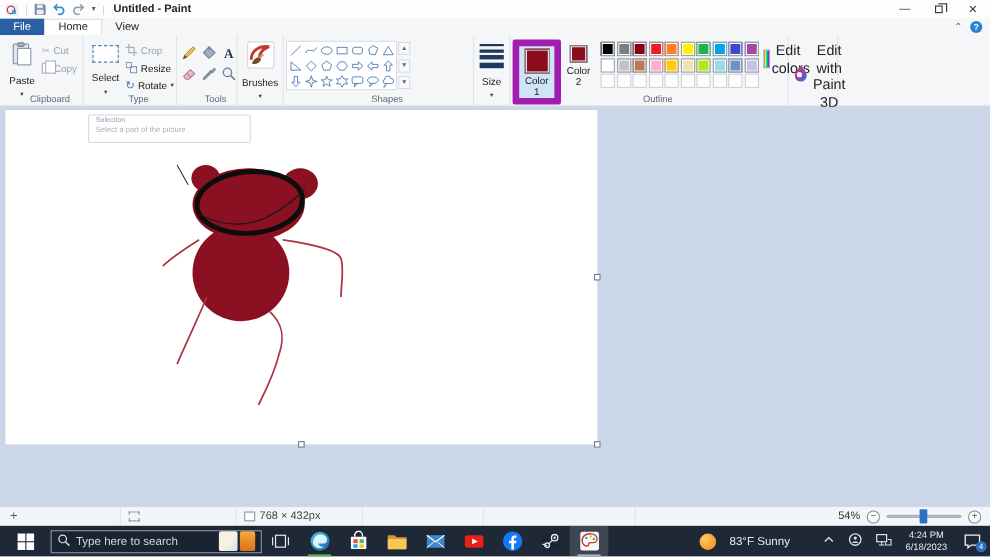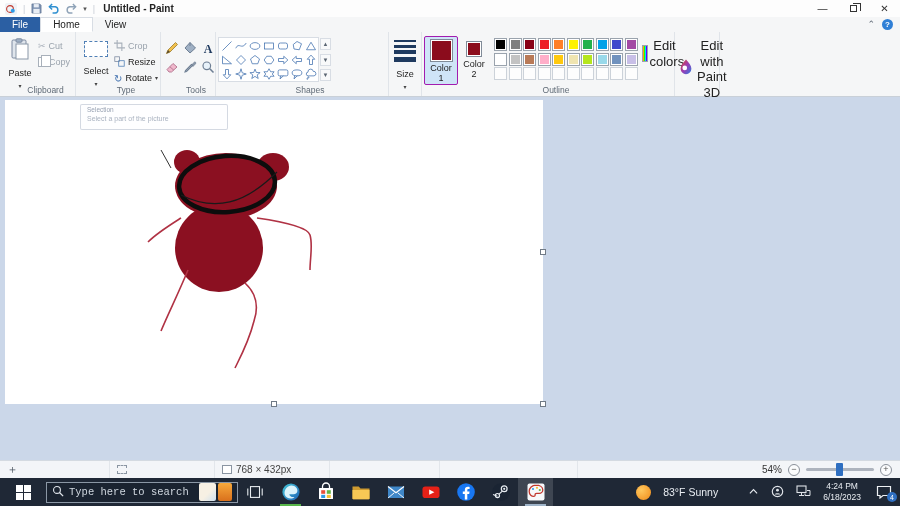--- a/index.html
+++ b/index.html
@@ -44,21 +44,21 @@
 .shapesgrid{display:grid;grid-template-columns:repeat(7,13px);grid-auto-rows:13px;gap:1px;background:#fff;border:1px solid #d8dde4;padding:1px}
 .shapecell{display:flex;align-items:center;justify-content:center}
 .shapecell svg{width:12px;height:12px}
 .scrollcol{display:flex;flex-direction:column;justify-content:space-between;width:11px;margin-left:1px;padding:1px 0}
 .scrollbtn{height:12px;display:flex;align-items:center;justify-content:center;font-size:6px;color:#5a6572;border:1px solid #d8dde4;background:#f8f9fa}
 .ofcol{display:flex;flex-direction:column;justify-content:center;gap:6px;padding-left:5px;font-size:9px;color:#9aa3ad;margin-top:4px}
 .ofitem{display:flex;align-items:center;gap:3px;white-space:nowrap}
 .sizebars{display:flex;flex-direction:column;gap:2.5px;width:22px;margin:3px auto 2px}
 .sizebars div{background:#1f3a5f;width:100%}
 .c1btn,.c2btn{display:flex;flex-direction:column;align-items:center;font-size:9px;color:#222;border-radius:2px;padding:2px 3px 0;text-align:center;line-height:1.15}
-.c1btn{border:1px solid #a21caf;background:#cfe4f7}
+.c1btn{border:6px solid #a21caf;background:#cfe4f7}
 .c1swatch{width:23px;height:23px;border:1px solid #808b98;box-shadow:inset 0 0 0 1px #fff;margin-bottom:1px}
 .c2swatch{width:16px;height:16px;border:1px solid #808b98;box-shadow:inset 0 0 0 1px #fff;margin:3px 0 2px}
 .palette{display:grid;grid-template-columns:repeat(10,13px);grid-auto-rows:13px;gap:1.5px;margin:2px 4px 0}
 .swatch{border:1px solid #9aa3ad;box-shadow:inset 0 0 0 1px #fff}
 .swatch.empty{border:1px solid #ccd2d9;background:#fdfdfd;box-shadow:none}
 .editbtn{display:flex;flex-direction:row;align-items:center;font-size:13px;color:#222;text-align:center;width:38px;line-height:1.2;padding-top:2px;gap:2px}
 .rainbow{width:17px;height:17px;border:1px solid #9aa3ad;background:linear-gradient(90deg,#f00,#ff0,#0f0,#0ff,#00f,#f0f)}
 
 
 .workspace{position:absolute;top:97px;left:0;width:100%;height:363px;background:#cbd7e9}
@@ -79,21 +79,21 @@
 .zbtn{width:12px;height:12px;border-radius:50%;border:1px solid #8a909a;color:#555;display:flex;align-items:center;justify-content:center;font-size:9px;line-height:1;background:#fbfcfd}
 .ztrack{width:68px;height:3px;background:#aeb4be;border-radius:2px;position:relative}
 .zthumb{position:absolute;left:30px;top:-5px;width:7px;height:13px;background:#2f6fc1;border-radius:1px}
 
 
 .taskbar{position:absolute;top:478px;left:0;width:100%;height:28px;background:#1f2836;display:flex;align-items:center;color:#e8ecf1}
 .startbtn{width:46px;height:100%;display:flex;align-items:center;justify-content:center}
 .winlogo{display:grid;grid-template-columns:7px 7px;grid-auto-rows:7px;gap:1px}
 .winlogo div{background:#fff}
 .searchbox{width:192px;height:21px;border:1px solid #8b97a5;background:#1a2330;display:flex;align-items:center;padding:0 5px;gap:5px}
-.searchbox input{background:transparent;border:none;outline:none;color:#dfe4ea;font-size:10.5px;flex:1;min-width:0;font-family:Liberation Mono, monospace}
+.searchbox input{background:transparent;border:none;outline:none;color:#dfe4ea;font-size:10.5px;flex:1;min-width:0;font-family:Liberation Sans, sans-serif}
 .searchbox input::placeholder{color:#cfd6de;opacity:1}
 .hl-tiles{display:flex;gap:2px}
 .tile1{width:17px;height:18px;border-radius:2px;background:linear-gradient(135deg,#f7f0e3 55%,#cfe0ee)}
 .tile2{width:14px;height:18px;border-radius:2px;background:linear-gradient(#f7a93b,#d9701c)}
 .taskviewbtn{width:33px;height:100%;display:flex;align-items:center;justify-content:center}
 .apps{display:flex;height:100%;margin-left:2px}
 .appbtn{width:35px;height:100%;display:flex;align-items:center;justify-content:center;position:relative}
 .appbtn svg{width:20px;height:20px;display:block}
 .appbtn.active::after{content:'';position:absolute;bottom:0;left:7px;right:7px;height:2px;background:#58b64a}
 .appbtn.highlight{background:rgba(255,255,255,.14)}
@@ -248,20 +248,32 @@
       <div class="toolbtn">
           <svg width="14" height="14" viewBox="0 0 14 14">
             <circle cx="5.8" cy="5.8" r="3.8" fill="#e8f2fa" stroke="#6e7f94" stroke-width="1.2"></circle>
             <path d="M8.8 8.8 L12.5 12.5" stroke="#6e7f94" stroke-width="1.6"></path>
           </svg>
         </div>
     </div>
     <div class="glabel">Tools</div>
   </div>
 
+  <div class="rgroup" style="width:42px;justify-content:center">
+    <div class="bigbtn">
+      <span><svg width="26" height="26" viewBox="0 0 24 24">
+            <rect x="1" y="1" width="22" height="22" rx="2" fill="#fff" stroke="#d7dbe0"></rect>
+            <path d="M4 16 C4 9 10 4 19 5 C14 7 11 10 11 14" fill="none" stroke="#c23a2f" stroke-width="2.4"></path>
+            <path d="M4.5 19 C7 14 10 13 12 14.5 C13 16.5 10 20 6 19.6z" fill="#7a4a21"></path>
+            <path d="M11 14.5 L14 11.5" stroke="#caa26a" stroke-width="2"></path>
+          </svg></span>
+      <span>Brushes</span>
+      <span class="caret">▾</span>
+    </div>
+  </div>
 
   <div class="rgroup" style="width:173px">
     <div class="shapeswrap">
       <div class="shapesgrid">
           <div class="shapecell">
             <svg viewBox="0 0 16 16" fill="none" stroke="#3f6fae" stroke-width="1">
               <path d="M2 14L14 2"></path>
             </svg>
           </div>
           <div class="shapecell">

